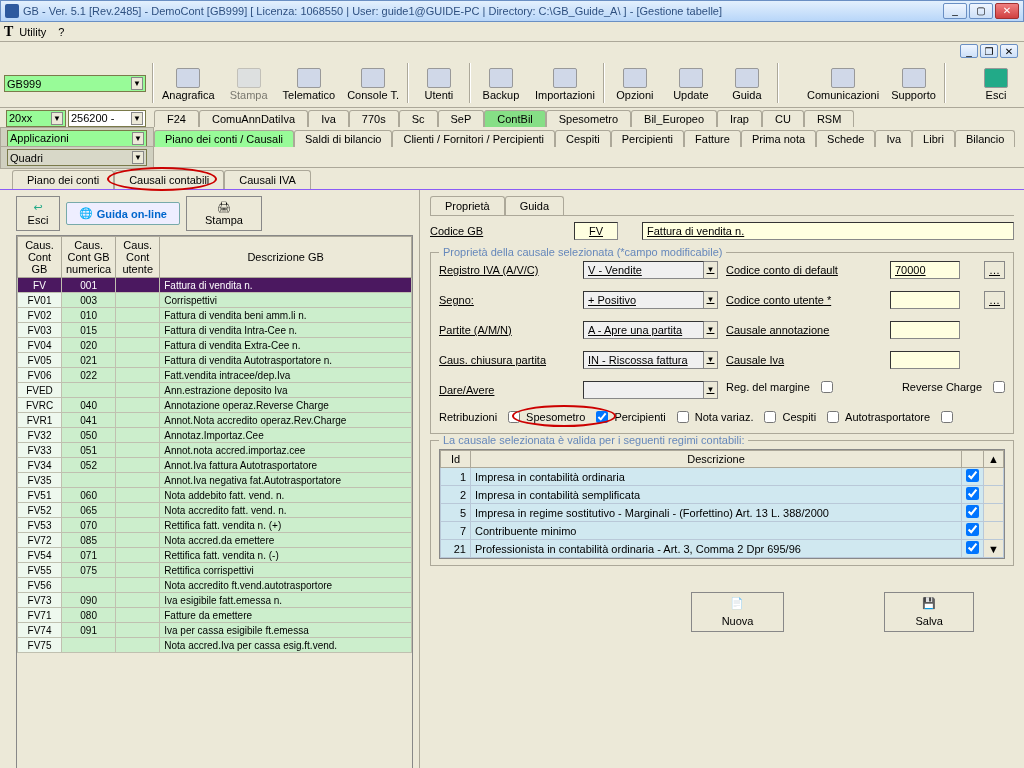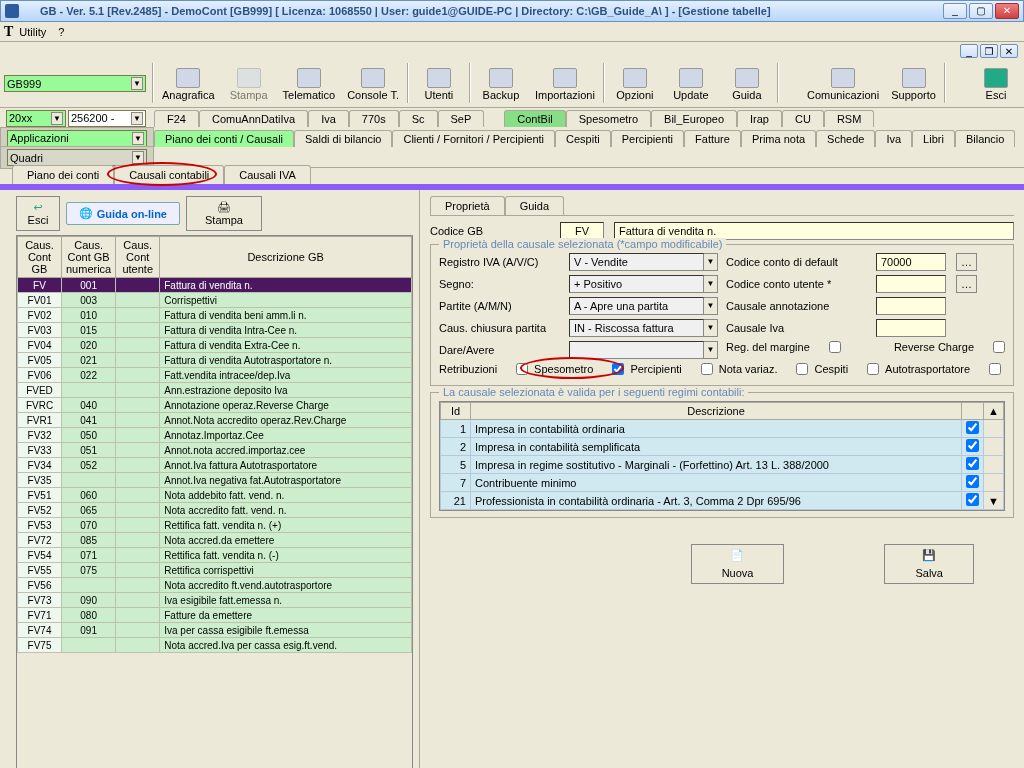--- a/index.html
+++ b/index.html
@@ -1,20 +1,20 @@
 <!DOCTYPE html>
 <html><head>
 <meta charset="utf-8">
 <style>
 * { box-sizing: border-box; font-family: Tahoma, Arial, sans-serif; font-size: 11px; margin: 0; padding: 0; }
 body { background: #ece9d8; width: 1024px; height: 768px; overflow: hidden; }
 
 .titlebar { height: 22px; background: linear-gradient(#e3f0fd,#b8d6f9); display: flex; align-items: center; padding: 0 4px; border: 1px solid #6a8fc3; }
 .titlebar .icon { width: 14px; height: 14px; background: #2e5a9e; border-radius: 2px; margin-right: 4px; display:inline-block;}
-.titlebar .title { flex: 1; color: #2e5080; font-weight: bold; margin-left: 17px; }
+.titlebar .title { flex: 1; color: #2e5080; font-weight: normal; }
 .winbtns { display: flex; gap: 2px; }
 .winbtn { width: 24px; height: 16px; background: linear-gradient(#f0f6ff,#cde0f8); border: 1px solid #6a8fc3; border-radius: 2px; text-align: center; line-height: 14px; font-size: 10px; }
 .winbtn.close { background: linear-gradient(#f08080,#d04040); color: #fff; border-color: #a03030; }
 
 .menubar { height: 20px; background: #ece9d8; border-bottom: 1px solid #aca899; display: flex; align-items: center; padding: 0 4px; }
 .menubar span { margin-right: 12px; }
 .menubar .tlogo { font-family: serif; font-size: 14px; font-weight: bold; margin-right: 6px;}
 
 .mdi { height: 18px; background: #ece9d8; display: flex; justify-content: flex-end; padding-right: 6px; align-items:center; gap:2px;}
 .mdi .winbtn { width:18px; height:14px; }
@@ -26,27 +26,27 @@
 .combo .arrow { width: 12px; background:#ece9d8; border:1px solid #888; text-align:center; line-height:11px; font-size:8px;}
 .toolbtns { flex:1; display: flex; align-items: flex-end; padding-bottom:2px; }
 .tbtn { text-align: center; margin: 0 2px; padding: 2px 4px; min-width: 52px; }
 .tbtn .ticon { width: 24px; height: 20px; margin: 0 auto 1px; background:#d0d8e8; border:1px solid #999; border-radius:2px;}
 .tbtn.dis { opacity:0.5; }
 .sep { width: 2px; height: 40px; border-left: 1px solid #aca899; border-right: 1px solid #fff; margin: 0 2px; }
 
 .tabstrip { height: 20px; background: #ece9d8; display: flex; align-items: center; }
 .tabstrip .lbl { width: 154px; padding-left:6px;}
 .tabstrip .tab { padding: 2px 12px; border: 1px solid #aca899; border-bottom: none; margin-right: 0; background: #ece9d8; border-radius: 3px 3px 0 0;}
-.tabstrip .tab.active { background: #86df86; margin-left: 20px; }
+.tabstrip .tab.active { background: #86df86; }
 .tabstrip2 { height: 20px; background: #ece9d8; display: flex; align-items: center; }
 .tabstrip2 .lbl { width: 154px; padding: 2px 6px; background: #d0d0c0; border:1px solid #aca899;}
 .tabstrip2 .tab { padding: 2px 10px; border: 1px solid #aca899; border-bottom:none; margin-right:0; background: #ece9d8; border-radius:3px 3px 0 0;}
 .tabstrip2 .tab.active { background: #98fb98; }
 
-.subtabs { height: 22px; display: flex; align-items: flex-end; padding-left: 12px; border-bottom: 6px solid #8b5cf6; }
+.subtabs { height: 22px; display: flex; align-items: flex-end; padding-left: 12px; border-bottom: 1px solid #8b5cf6; }
 .subtabs .tab { padding: 3px 14px; border: 1px solid #aca899; border-bottom:none; border-radius:3px 3px 0 0; background:#ece9d8; position: relative; }
 .subtabs .tab.circled { z-index: 2; }
 .subtabs .circle { position: absolute; border: 2px solid #c00; border-radius: 50%; width: 110px; height: 24px; left: -8px; top: -4px; pointer-events: none; }
 
 .content { display: flex; height: 606px; }
 .leftpane { width: 420px; border-right: 1px solid #aca899; padding: 6px 6px 0 16px; }
 .rightpane { flex: 1; padding: 6px 10px 0 10px; }
 
 .btnrow { display: flex; align-items: center; gap: 6px; margin-bottom: 4px; }
 .btn3d { border: 1px solid #888; background:#ece9d8; padding: 4px 8px; min-width:44px; text-align:center; }
@@ -61,36 +61,36 @@
 .grid td.c1 { text-align:center; width:44px; background:#eef8ee;}
 .grid tr.sel td.c1 { background:#4b1860;}
 .grid td.c2 { text-align:center; width:54px;}
 .grid td.c3 { width:44px;}
 
 .chk { margin-top:4px; }
 
 .proptabs { display:flex; border-bottom:1px solid #aca899; margin-bottom:6px;}
 .proptabs .tab { padding:3px 14px; border:1px solid #aca899; border-bottom:none; border-radius:3px 3px 0 0;}
 
-.row { display:flex; align-items:center; margin-bottom:4px; gap:10px;}
+.row { display:flex; align-items:center; margin-bottom:12px; gap:24px;text-decoration:underline;}
 .lblr { width:120px; }
 .fld { border:1px inset #888; background:#ffffe0; padding:2px 4px; height:18px; }
 .fld.ro { background:#f0f0f0; }
 .fld.w { background:#fff;}
 .ddl { display:flex; }
 .ddl .arrow { width:14px; background:#ece9d8; border:1px solid #888; border-left:none; text-align:center; font-size:8px; line-height:16px;}
 
 .fieldset { border:1px solid #aca899; padding:8px 8px 6px 8px; margin-bottom:6px; position:relative;}
 .fieldset .legend { position:absolute; top:-7px; left:8px; background:#ece9d8; padding:0 4px; color:#6688bb;text-align:center;}
 
 .twocol { display:flex; gap:8px; }
 .twocol .col { flex:1; }
 
 .chkrow { display:flex; align-items:center; gap:6px; flex-wrap:wrap; margin-bottom:4px;}
-.chkrow label { display:flex; align-items:center; gap:19px; }
+.chkrow label { display:flex; align-items:center; gap:11px; }
 .chkrow input { width:12px; height:12px; }
 .circred { position:absolute; border:2px solid #c00; border-radius:50%; width:104px; height:22px; pointer-events:none;}
 
 .regimes { border:1px solid #888; }
 .regimes table { width:100%; border-collapse:collapse;}
 .regimes th { background:#ece9d8; border:1px solid #aca899; padding:2px; font-weight:normal;}
 .regimes td { border:1px solid #b9c8d8; padding:1px 4px; background:#d0e8f0;}
 .regimes .scroll { width:16px; background:#ece9d8; border-left:1px solid #888;}
 
 .botbtns { display:flex; justify-content:flex-end; gap:100px; padding:20px 40px 0 0;}

